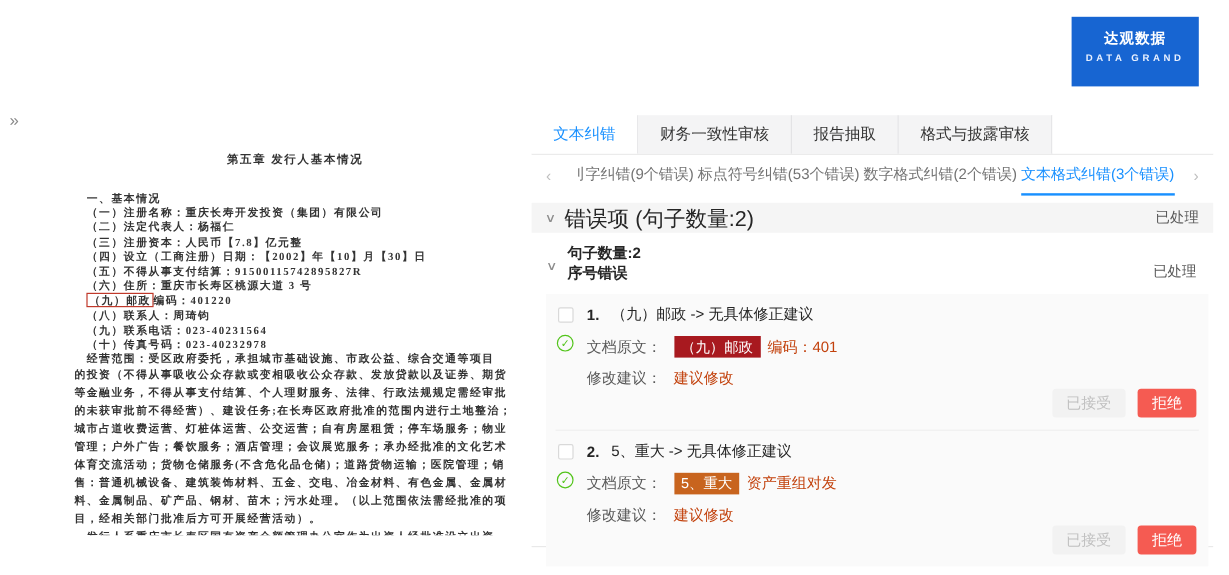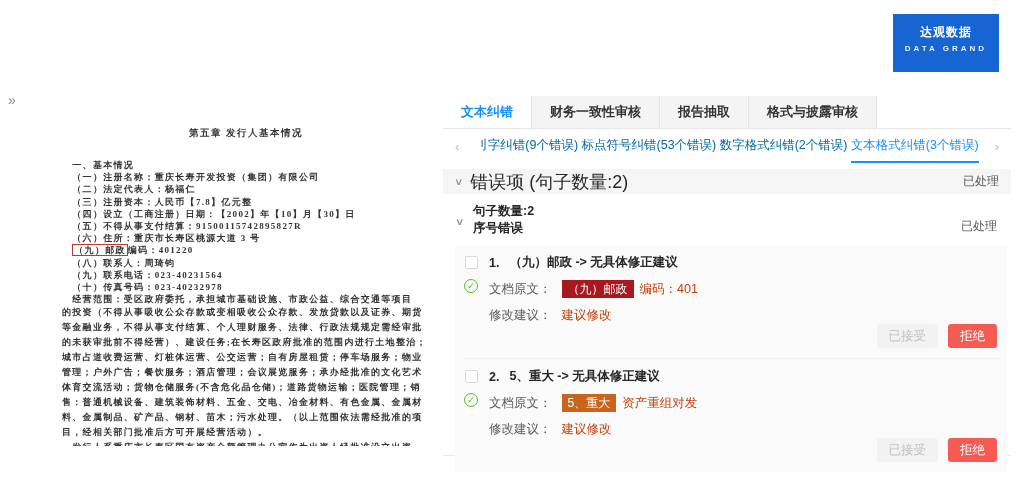--- a/index.html
+++ b/index.html
@@ -22,30 +22,30 @@
   .doc-line { font-size:9px; letter-spacing:1.3px; line-height:12.2px; white-space:pre; }
   .doc-line.para { line-height:15px; }
   .red-box { border:1px solid #c0392b; padding:0 1px; }
   .doc-clip { height:6px; overflow:hidden; }
 
   
   .panel { position:absolute; left:443px; top:96px; width:568px; height:360px;
            border-bottom:1px solid #e9e9e9; font-size:12.5px; color:#262626; }
 
   .tabbar { display:flex; height:33px; border-bottom:1px solid #e6e6e6; background:#fff; }
-  .tab { padding:0 18px; line-height:32px; font-size:13px; font-weight:700; color:#333;
+  .tab { padding:0 18px; line-height:32px; font-size:13px; font-weight:400; color:#333;
          background:#f4f4f5; border-right:1px solid #e3e3e5; cursor:pointer; }
   .tab:first-child { border-left:1px solid #e3e3e5; }
   .tab.active { background:#fff; color:#1890ff; border-left:none; border-right:1px solid #e3e3e5; }
   .tab-filler { flex:1; background:#fff; }
 
   .subtabs { display:flex; align-items:center; height:34px; padding:0 10px; }
   .chev { color:#bfbfbf; font-size:13px; cursor:pointer; padding:0 2px; }
   .subtab-items { flex:1; display:flex; justify-content:space-between; padding:0 14px; height:100%; }
-  .subtab { display:flex; align-items:center; height:100%; color:#0369a1; cursor:pointer;
+  .subtab { display:flex; align-items:center; height:100%; color:#737373; cursor:pointer;
             border-bottom:2px solid transparent; }
   .subtab.active { color:#1890ff; border-bottom-color:#1890ff; }
 
   .section-row { display:flex; align-items:center; height:25px; background:#f5f5f5;
                  padding:0 12px; margin-top:6px; }
   .caret { color:#8c8c8c; font-size:10px; margin-right:8px; transform:scaleX(1.3); }
   .section-title { font-weight:normal; font-size:18px; }
   .status { margin-left:auto; color:#595959; font-size:12px; }
 
   .group-header { position:relative; padding:9px 12px 6px 30px; }
@@ -56,21 +56,21 @@
   .items { margin:2px 4px 0 12px; background:#fafafa; padding:0 8px; }
   .item { position:relative; padding:9px 0 10px 26px; }
   .item + .item { border-top:1px solid #efefef; }
   .checkbox { position:absolute; left:2px; top:11px; width:13px; height:13px;
               border:1px solid #d9d9d9; border-radius:2px; background:#fff; cursor:pointer; }
   .check-circle { position:absolute; left:1px; top:34px; width:14px; height:14px;
                   border:1px solid #52c41a; border-radius:50%; color:#52c41a;
                   font-size:9px; line-height:13px; text-align:center; }
   .item-head { display:flex; align-items:center; }
   .item-index { font-weight:bold; margin-right:10px; }
-  .item-title { font-weight:700; }
+  .item-title { font-weight:400; }
   .item-row { display:flex; align-items:center; margin-top:9px; }
   .field-label { color:#595959; }
   .chip { color:#fff; font-size:12px; line-height:18px; padding:0 6px; margin:0 6px 0 10px; }
   .field-text { color:#c2410c; }
   .sugg-text { margin-left:10px; }
   .actions { display:flex; justify-content:flex-end; gap:10px; margin-top:0; padding-right:2px; }
   .btn { height:24px; padding:0 12px; border:none; border-radius:3px; font-size:12.5px; cursor:pointer;
          font-family:"Liberation Sans",sans-serif; }
   .btn-accept { background:#f2f2f2; color:#c1c1c1; }
   .btn-reject { background:#f55b52; color:#fff; }

